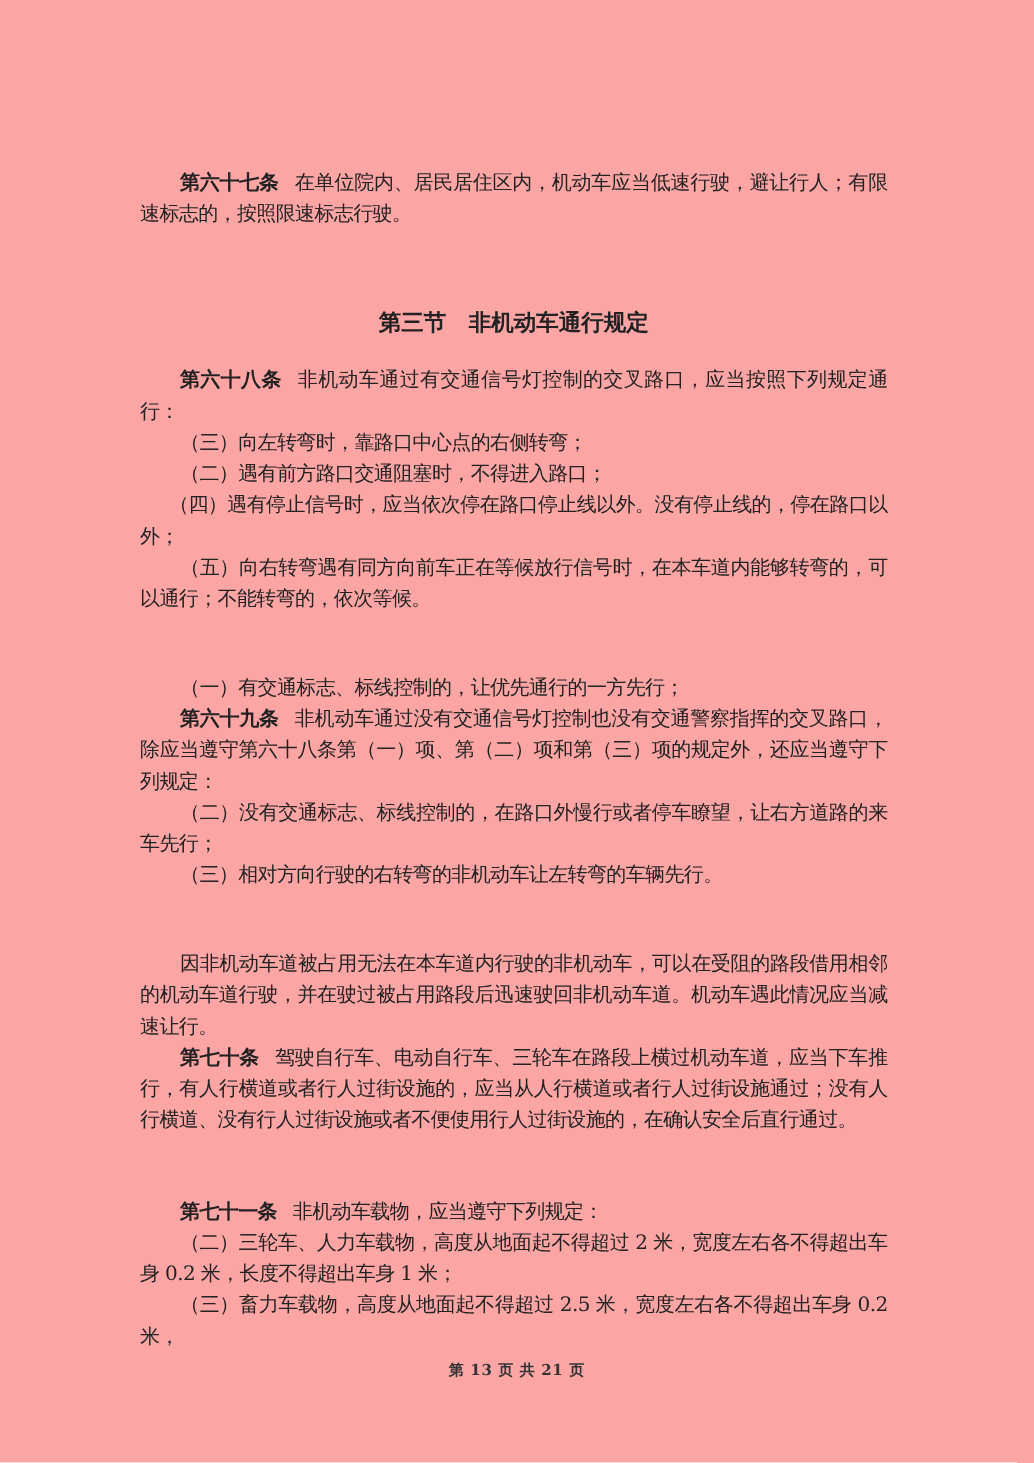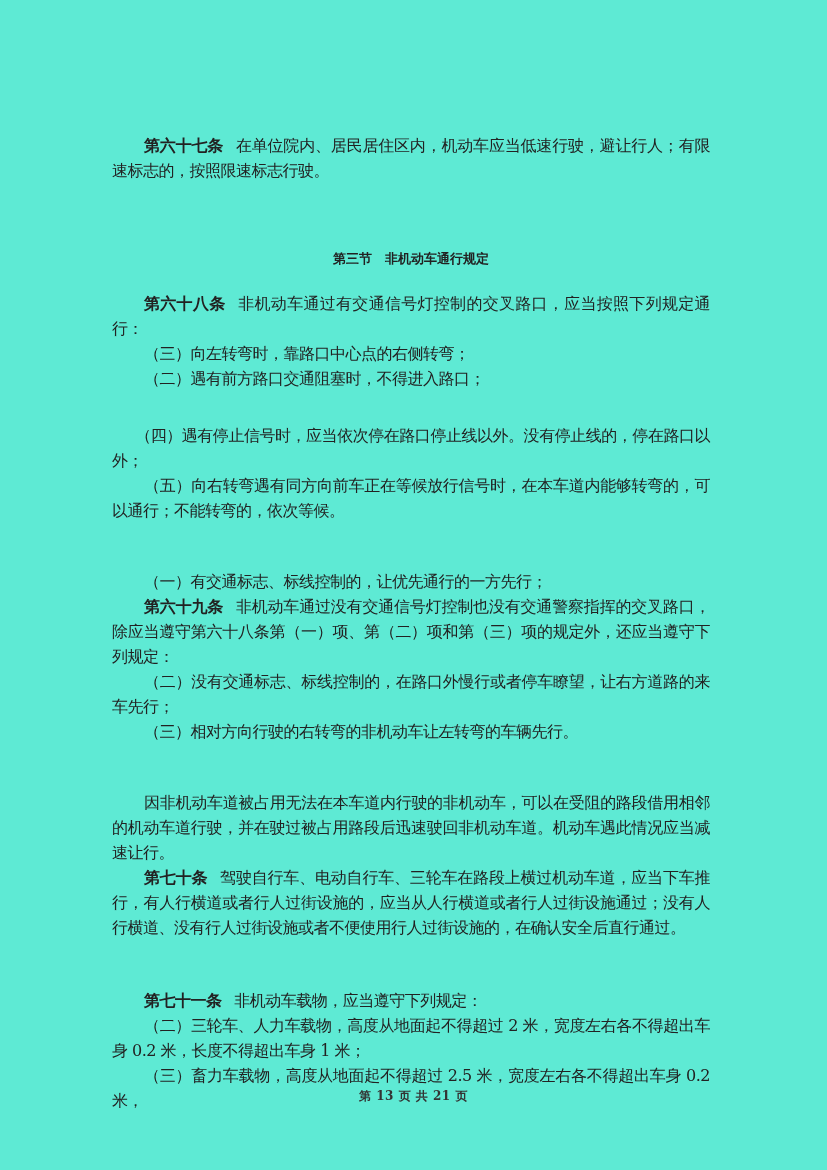--- a/index.html
+++ b/index.html
@@ -4,21 +4,21 @@
 <style>
   html, body {
     margin: 0;
     padding: 0;
     background: #ffffff;
   }
   .page {
     position: relative;
     width: 827px;
     height: 1170px;
-    background: #5eead4;
+    background: #fca5a5;
     overflow: hidden;
     font-family: "DejaVu Serif", "Liberation Serif", serif;
     color: #222222;
   }
   .content {
     position: absolute;
     top: 0;
     left: 112px;
     width: 598px;
     padding-top: 133px;
@@ -26,30 +26,29 @@
     line-height: 25px;
     letter-spacing: -0.5px;
     text-align: justify;
   }
   .para {
     margin: 0;
     text-indent: 2em;
   }
   .para.tight-indent {
     text-indent: 1.45em;
-    margin-top: 32px;
   }
   .art-num {
     font-weight: bold;
     margin-right: 0.8em;
   }
   .section-heading {
     margin: 63px 0 20px 0;
     font-weight: bold;
-    font-size: 13px;
+    font-size: 18px;
     line-height: 25px;
     text-align: center;
     text-indent: 0;
     letter-spacing: 0;
   }
   .sec-gap {
     display: inline-block;
     width: 1em;
   }
   .article {

